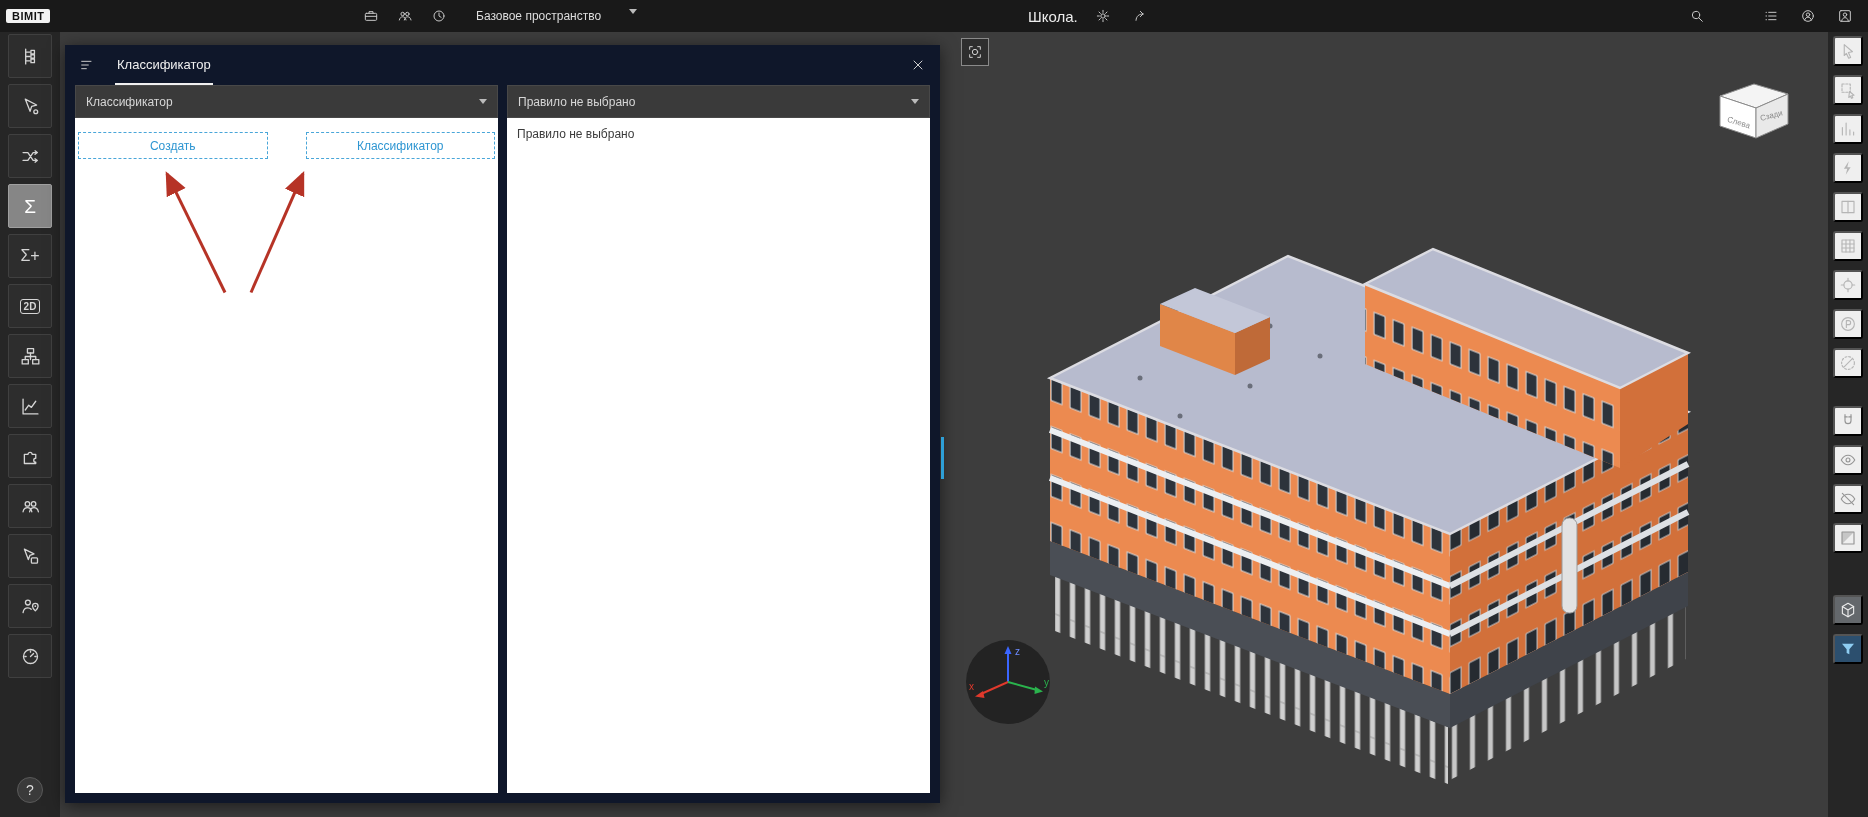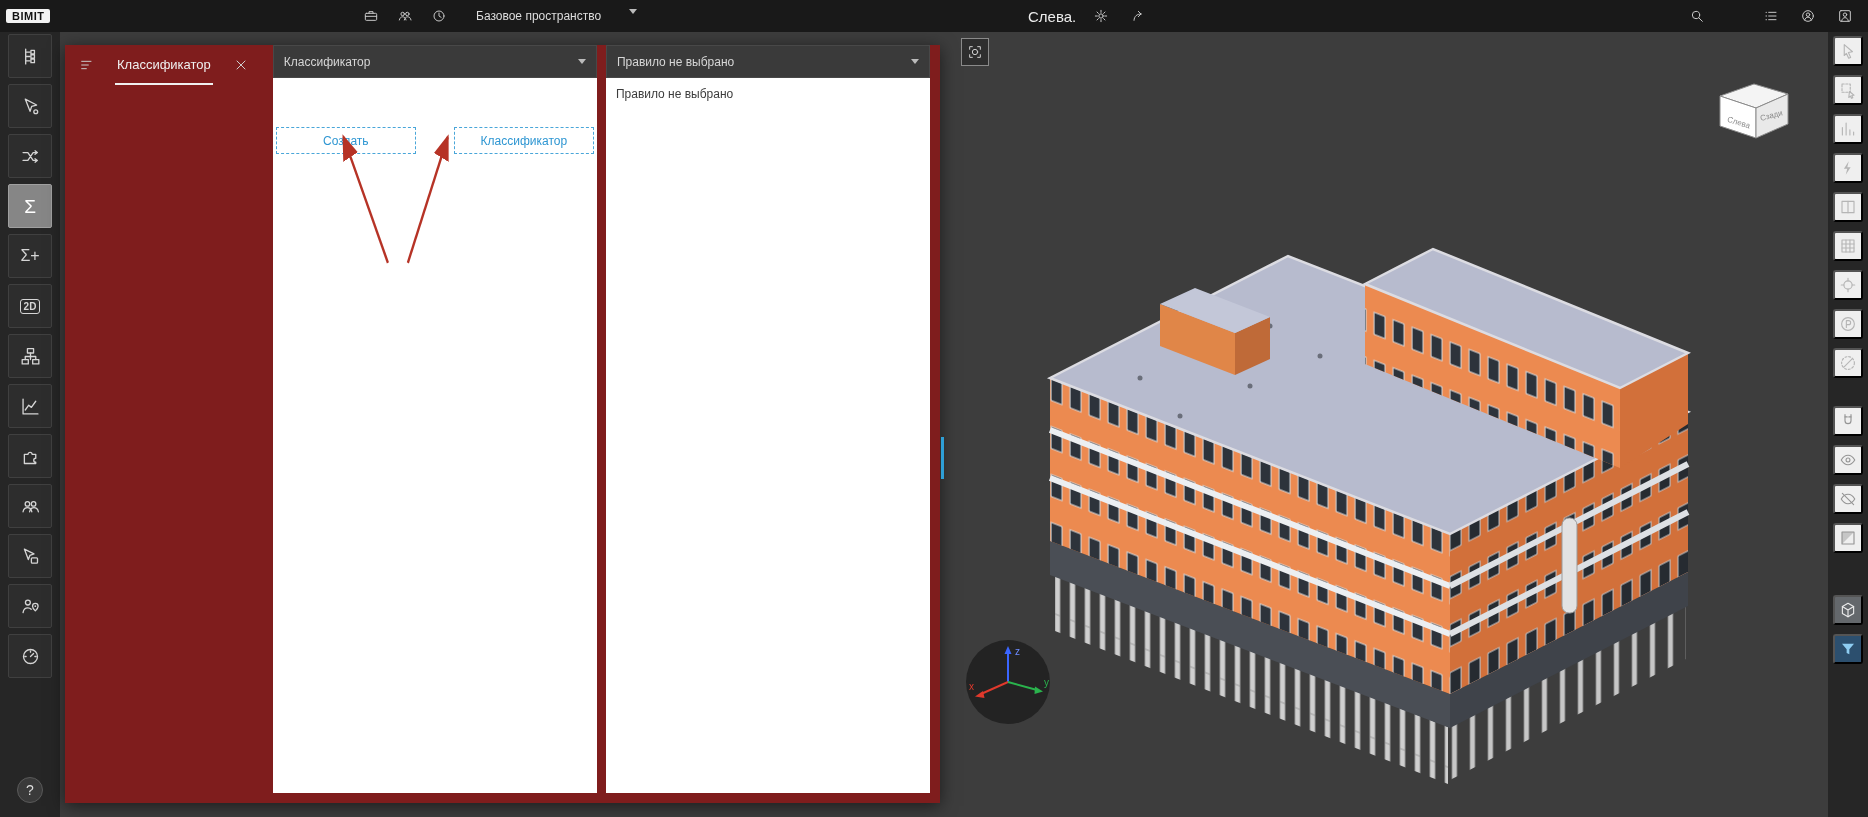--- a/index.html
+++ b/index.html
@@ -46,32 +46,32 @@
   .rt-spacer2 { height:24px; }
 
   
   .viewport { position:absolute; left:60px; top:26px; right:40px; bottom:0; background:#3d3d3d; z-index:1; }
   .scene { position:absolute; inset:0; width:100%; height:100%; }
   .focus-btn { position:absolute; left:901px; top:12px; width:28px; height:28px; background:#2e2e2e; border:1px solid #8a8a8a; color:#cfcfcf; display:flex; align-items:center; justify-content:center; cursor:pointer; }
   .view-cube { position:absolute; left:1652px; top:52px; width:84px; height:68px; cursor:pointer; }
   .axis-gizmo { position:absolute; left:903px; top:611px; width:90px; height:90px; cursor:pointer; }
 
   
-  .panel { position:absolute; left:65px; top:45px; width:875px; height:758px; background:#7f1d1d; z-index:35; box-shadow:0 3px 16px rgba(0,0,0,.55); display:flex; flex-direction:row; }
+  .panel { position:absolute; left:65px; top:45px; width:875px; height:758px; background:#0f172a; z-index:35; box-shadow:0 3px 16px rgba(0,0,0,.55); display:flex; flex-direction:column; }
   .panel-header { height:40px; flex:0 0 40px; display:flex; align-items:stretch; padding:0 14px; gap:20px; }
   .menu-btn { align-self:center; background:none; border:none; color:#c9c9c9; cursor:pointer; }
   .tabs { display:flex; gap:36px; }
   .tab { display:flex; align-items:center; font-size:13px; color:#8d8d8d; border-bottom:2px solid transparent; padding:0 2px; cursor:pointer; white-space:nowrap; }
   .tab.active { color:#f0f0f0; border-bottom-color:#f0f0f0; }
   .close-btn { margin-left:auto; align-self:center; background:none; border:none; color:#cfcfcf; cursor:pointer; }
   .panel-body { flex:1; display:flex; gap:9px; padding:0 10px 10px; min-height:0; }
   .subpanel { flex:1; display:flex; flex-direction:column; min-width:0; }
   .dropdown { height:33px; flex:0 0 33px; background:#3a3a3a; border:1px solid #484848; display:flex; align-items:center; justify-content:space-between; padding:0 10px; font-size:12px; color:#d6d6d6; cursor:pointer; }
   .sub-content { flex:1; background:#ffffff; position:relative; overflow:hidden; }
-  .btn-row { display:flex; gap:38px; padding:14px 3px 0;margin-top:35px; }
+  .btn-row { display:flex; gap:38px; padding:14px 3px 0; }
   .dashed-btn { flex:1; height:27px; background:#fff; border:1px dashed #49a6d9; color:#2e96d2; font-size:12px; cursor:pointer; font-family:"Liberation Sans",sans-serif; }
   .rule-empty { font-size:12px; color:#3c3c3c; padding:9px 10px; }
   .annotation { position:absolute; inset:0; width:100%; height:100%; pointer-events:none; }
   .accent-line { position:absolute; left:941px; top:437px; width:3px; height:42px; background:#2e9fd6; z-index:36; }
 </style>
 </head>
 <body>
 
 <header class="topbar">
   <div class="logo">BIMIT</div>
@@ -96,21 +96,21 @@
           <path d="M12 7.5V12l3.2 2"></path>
         </svg>
     </button>
     <div class="workspace">
       <span>Базовое пространство</span>
       <span class="caret"></span>
     </div>
   </div>
 
   <div class="tb-center">
-    <span class="project-title">Слева.</span>
+    <span class="project-title">Школа.</span>
     <button class="tb-btn">
       <svg class="ic" viewBox="0 0 24 24">
           <circle cx="12" cy="12" r="3.2"></circle>
           <path d="M12 3.5v3M12 17.5v3M3.5 12h3M17.5 12h3M6 6l2.1 2.1M15.9 15.9L18 18M18 6l-2.1 2.1M8.1 15.9L6 18"></path>
         </svg>
     </button>
     <button class="tb-btn">
       <svg class="ic" viewBox="0 0 24 24">
           <path d="M4.5 18.5C5 12 9 9 15 9"></path>
           <path d="M15 9l-4-4M15 9l-4 4"></path>

